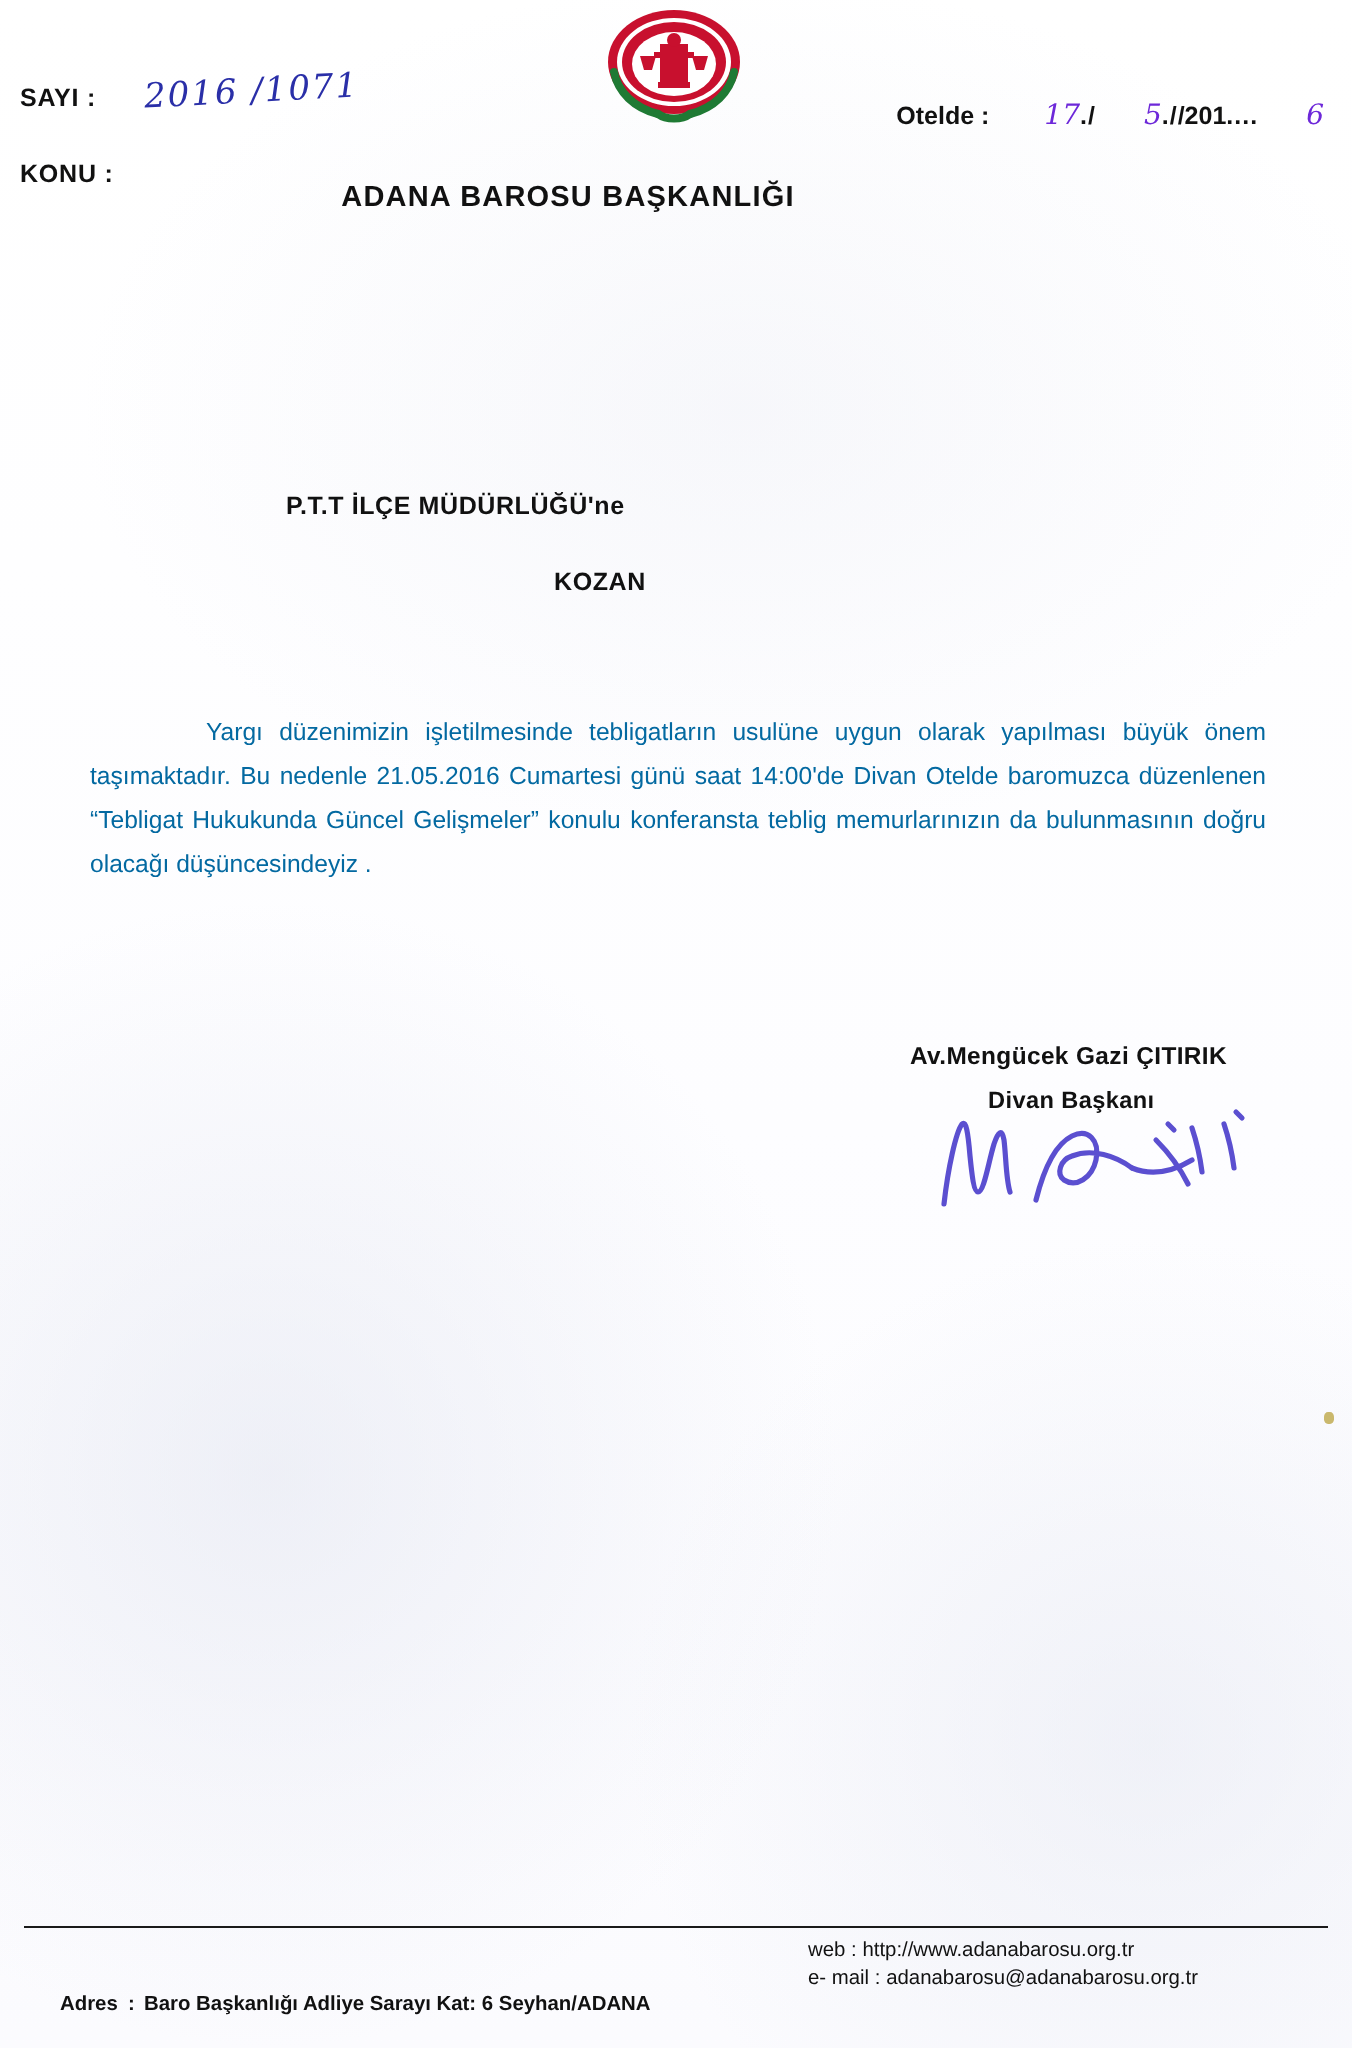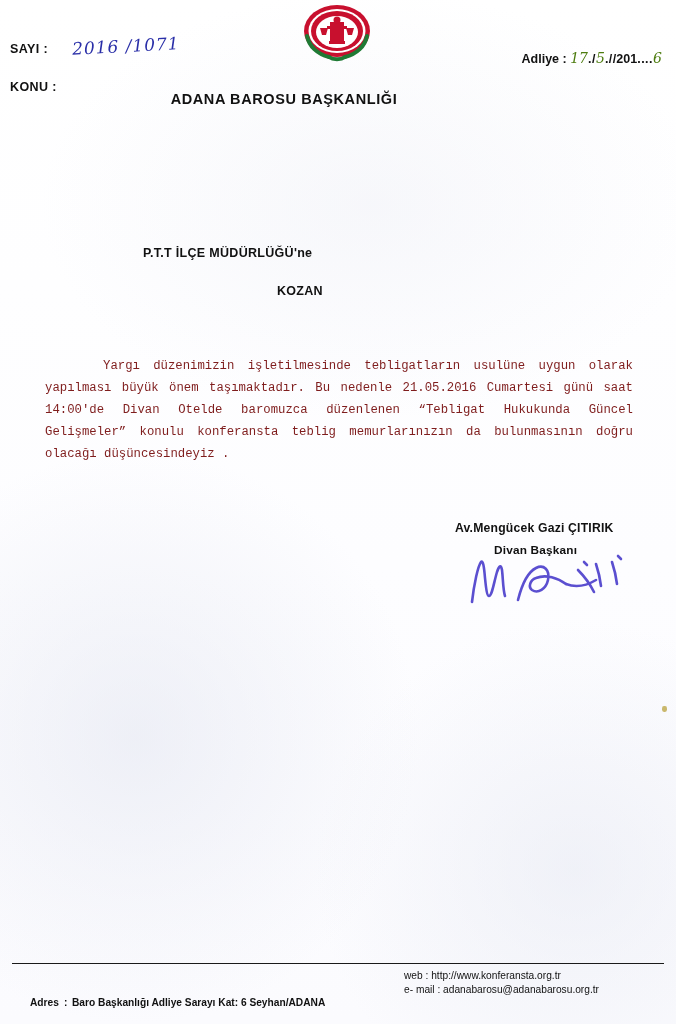--- a/index.html
+++ b/index.html
@@ -72,24 +72,25 @@
     position: absolute;
     right: 14px;
     top: 50px;
     font-size: 12.5px;
     font-weight: bold;
     white-space: nowrap;
   }
   .tarih-dots { letter-spacing: 0.5px; }
   .tarih-num {
     font-family: "DejaVu Serif", serif;
-    color: #4d7c0f;
+    color: #6d28d9;
     font-size: 14px;
     font-style: italic;
     font-weight: normal;
+    margin-left: 24px;
   }
 
   
   .logo-wrap {
     position: absolute;
     left: 289px;
     top: 2px;
     width: 96px;
     height: 66px;
   }
@@ -124,22 +125,21 @@
   }
 
   .para {
     position: absolute;
     left: 45px;
     width: 588px;
     font-size: 12.3px;
     line-height: 22px;
     text-align: justify;
     text-justify: inter-word;
-    color: #7f1d1d;
-    font-family: Liberation Mono, monospace;
+    color: #0369a1;
   }
   .para .indent { display: inline-block; width: 58px; }
   .para-1 { top: 343px; }
   .para-2 { top: 437px; }
 
   .sign-name {
     position: absolute;
     left: 455px;
     top: 521px;
     font-size: 12.2px;
@@ -221,21 +221,21 @@
     <div class="sayi-block">
       <span>SAYI  :</span>
     </div>
     <div class="hand sayi-value">2016 /1071</div>
 
     <div class="konu-block">
       <span>KONU :</span>
     </div>
 
     <div class="tarih-block">
-      <span>Adliye :</span>
+      <span>Otelde :</span>
       <span class="tarih-num">17</span><span class="tarih-dots">./</span><span class="tarih-num">5</span><span class="tarih-dots">./</span><span>/201</span><span class="tarih-dots">....</span><span class="tarih-num">6</span>
     </div>
 
     <div class="logo-wrap">
       <svg width="96" height="66" viewBox="0 0 96 66" xmlns="http://www.w3.org/2000/svg">
 
         <ellipse cx="48" cy="29" rx="33" ry="26" fill="#c8102e"></ellipse>
         <ellipse cx="48" cy="29" rx="28.5" ry="22" fill="#ffffff"></ellipse>
         <ellipse cx="48" cy="29" rx="26" ry="20" fill="#c8102e"></ellipse>
         <ellipse cx="48" cy="30" rx="21" ry="16" fill="#ffffff"></ellipse>
@@ -285,18 +285,18 @@
   <div class="speck"></div>
 
   <div class="footer-rule"></div>
   <div class="footer">
     <div class="footer-left">
       <span class="f-row"><span class="f-label">Adres</span><span class="f-colon">:</span><span>Baro Başkanlığı Adliye Sarayı Kat: 6 Seyhan/ADANA</span></span>
       
       
     </div>
     <div class="footer-right">
-      <span class="fr-row"><span>web :</span> <span>http://www.konferansta.org.tr</span></span>
+      <span class="fr-row"><span>web :</span> <span>http://www.adanabarosu.org.tr</span></span>
       <span class="fr-row"><span>e- mail :</span> <span>adanabarosu@adanabarosu.org.tr</span></span>
     </div>
   </div>
 
 </div>
 
 </body></html>

